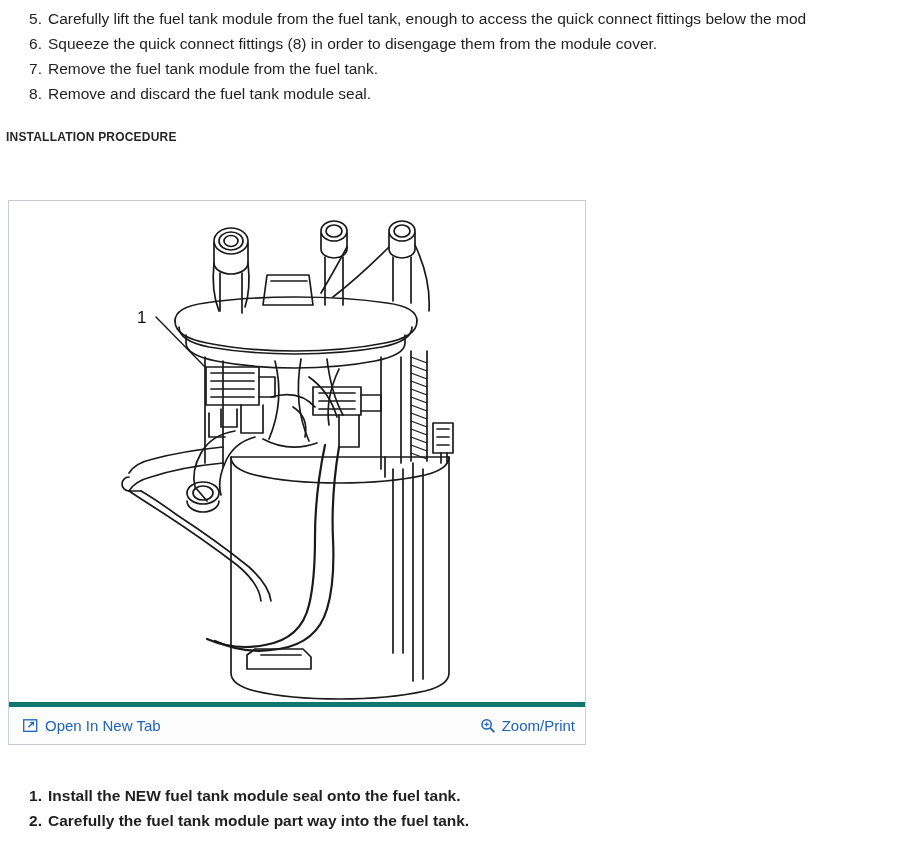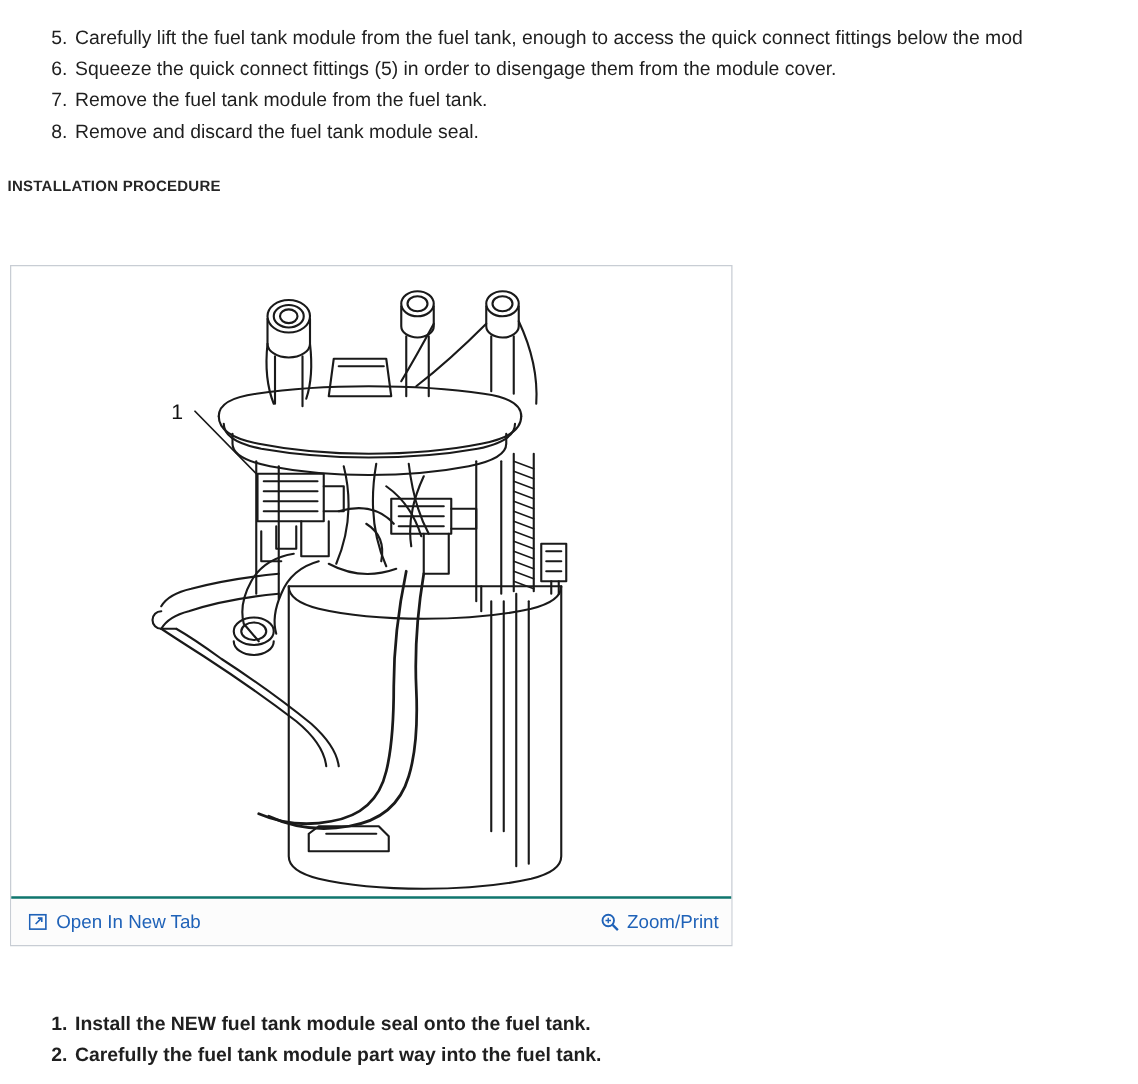--- a/index.html
+++ b/index.html
@@ -15,21 +15,21 @@
     overflow: hidden;
     position: relative;
   }
   .page {
     position: relative;
     width: 910px;
     height: 867px;
   }
   .steps {
     padding: 12px;
-    margin: 16px;
+    margin: 4px;
   }
   .step {
     font-size: 15.5px;
     line-height: 25px;
     color: #1f1f1f;
     white-space: nowrap;
     overflow: hidden;
   }
   .step .num {
     display: inline-block;
@@ -68,21 +68,21 @@
     width: 576px;
     height: 505px;
     overflow: hidden;
   }
   .figure-footer {
     position: absolute;
     left: 0;
     bottom: 0;
     width: 576px;
     height: 37px;
-    border-top: 2px solid #0f766e;
+    border-top: 5px solid #0f766e;
     background: #fcfcfc;
     display: flex;
     align-items: center;
   }
   .footer-left {
     display: flex;
     align-items: center;
     gap: 7px;
     padding-left: 14px;
     cursor: pointer;
@@ -113,21 +113,21 @@
 </head>
 <body>
 
 <div class="page">
 
   <div class="steps top-steps">
     <div class="step">
       <span class="num">5.</span><span>Carefully lift the fuel tank module from the fuel tank, enough to access the quick connect fittings below the mod</span>
     </div>
     <div class="step">
-      <span class="num">6.</span><span>Squeeze the quick connect fittings (5) in order to disengage them from the module cover.</span>
+      <span class="num">6.</span><span>Squeeze the quick connect fittings (8) in order to disengage them from the module cover.</span>
     </div>
     <div class="step">
       <span class="num">7.</span><span>Remove the fuel tank module from the fuel tank.</span>
     </div>
     <div class="step">
       <span class="num">8.</span><span>Remove and discard the fuel tank module seal.</span>
     </div>
   </div>
 
   <div class="section-heading">INSTALLATION PROCEDURE</div>

